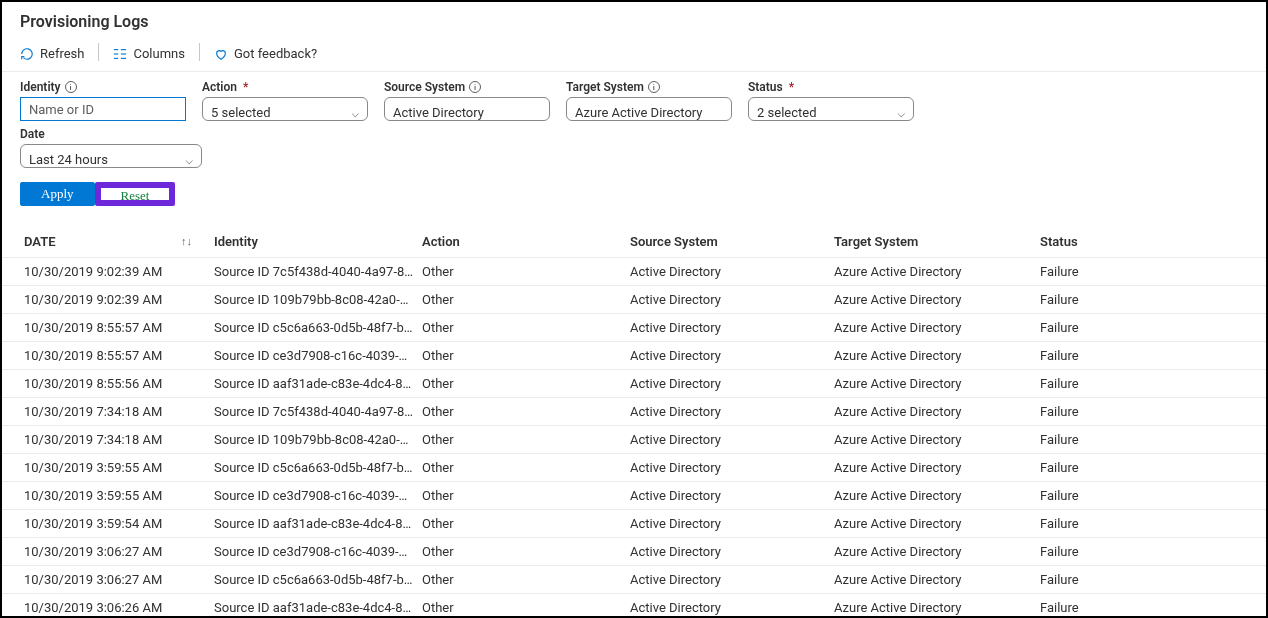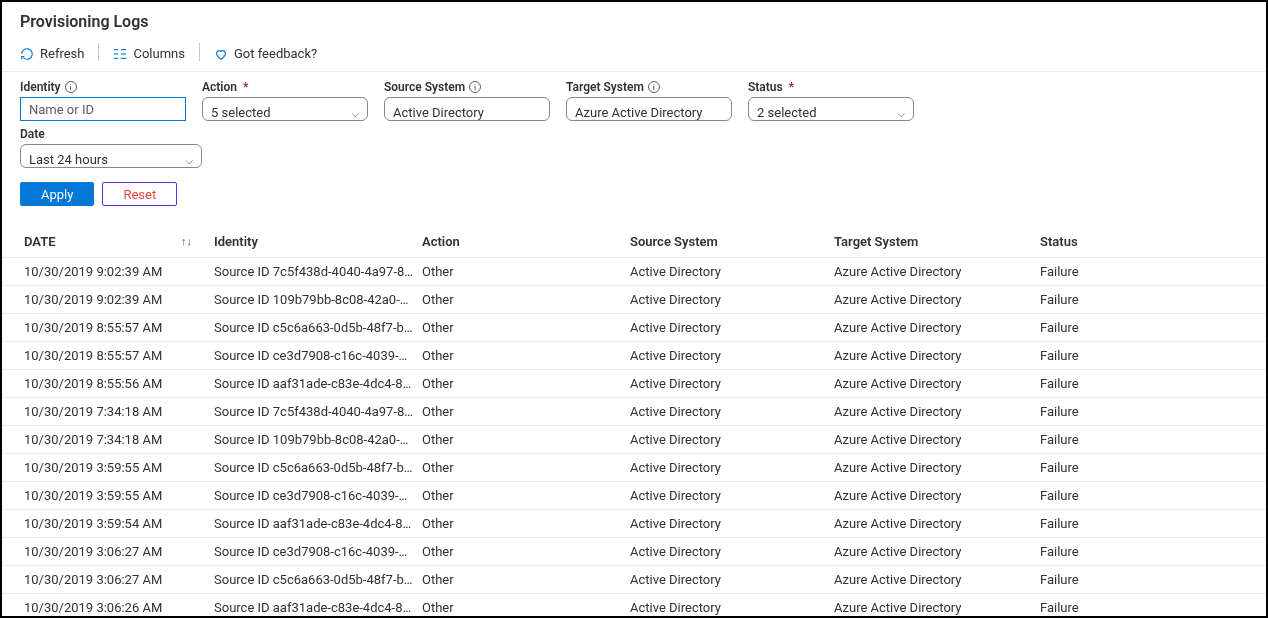--- a/index.html
+++ b/index.html
@@ -114,40 +114,40 @@
     font-size: 12px;
     cursor: pointer;
   }
   .toggle-opt.active {
     background: #0078d4;
     color: #fff;
     border-radius: 12px;
   }
   .actions-row {
     display: flex;
-    gap: 8px;
     padding: 4px 36px 6px 18px;
+    font-family: Liberation Serif, serif;
   }
   .btn {
     height: 24px;
     padding: 0 20px;
     font-size: 13px;
     font-family: inherit;
     cursor: pointer;
     border-radius: 2px;
   }
   .btn-primary {
     background: #0078d4;
     color: #fff;
     border: 1px solid #0078d4;
   }
   .btn-secondary {
     background: #fff;
-    color: #ef4444;
-    border: 1px solid #6d28d9;
+    color: #15803d;
+    border: 6px solid #6d28d9;
   }
   .table {
     width: 100%;
     border-collapse: collapse;
     margin-top: 14px;
   }
   .table th {
     text-align: left;
     font-weight: 600;
     font-size: 13px;

